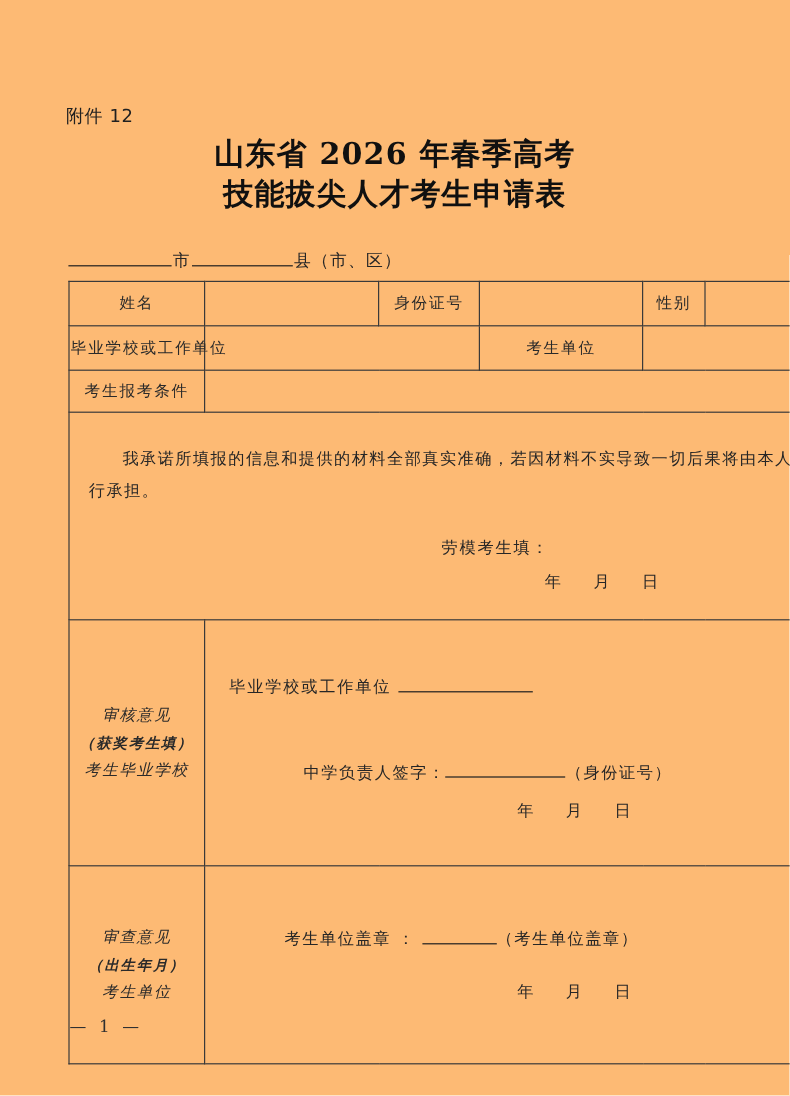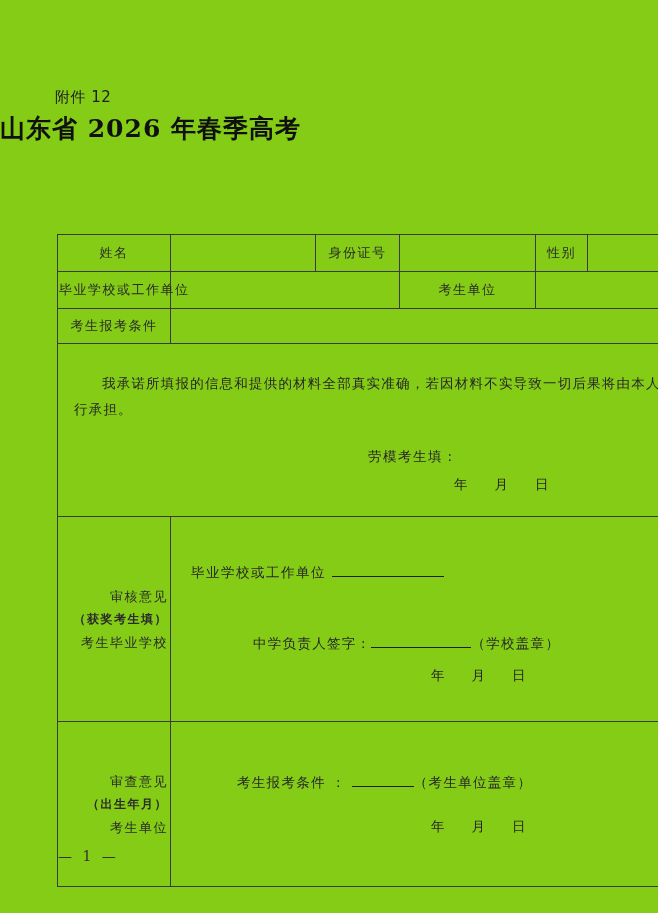--- a/index.html
+++ b/index.html
@@ -12,40 +12,40 @@
     height: 913px;
     position: relative;
     font-family: "DejaVu Serif", "Liberation Serif", serif;
     color: #1c1c1c;
     overflow: hidden;
   }
 
   .page {
     position: absolute;
     inset: 0;
-    background: #84cc16;
+    background: #fdba74;
   }
 
   
   .attachment-label {
     position: absolute;
     left: 55px;
     top: 88px;
     font-family: "DejaVu Sans", "Liberation Sans", sans-serif;
     font-size: 15px;
     letter-spacing: 0.5px;
     color: #202020;
   }
 
   .doc-title {
     position: absolute;
     left: 0;
     right: 0;
     top: 112px;
-    text-align: left;
+    text-align: center;
     font-family: "DejaVu Serif", "Liberation Serif", serif;
     font-weight: bold;
     font-size: 25px;
     line-height: 33px;
     letter-spacing: 1px;
     color: #101010;
   }
   .doc-title .line2 { display: block; }
 
   
@@ -120,26 +120,27 @@
     padding-left: 380px;
     font-size: 13.5px;
     letter-spacing: 1px;
     color: #262626;
   }
   .date-line .gap { display: inline-block; width: 26px; }
 
   
   .side-label {
     width: 113px;
-    text-align: right;
+    text-align: center;
     font-size: 12.5px;
     line-height: 23px;
     letter-spacing: 1.2px;
     color: #262626;
     padding: 0 2px;
+    font-style: italic;
   }
   .side-label .bold-sub { font-weight: bold; font-size: 12px; }
 
   .review-cell {
     padding: 22px 14px 12px 14px;
     vertical-align: top;
     height: 170px;
   }
   .review-row-1 {
     font-size: 13.5px;
@@ -211,22 +212,26 @@
 </style>
 </head>
 <body>
 
 <div class="page">
 
   <div class="attachment-label">附件 12</div>
 
   <div class="doc-title">
     <span class="line1">山东省 2026 年春季高考</span>
+    <span class="line2">技能拔尖人才考生申请表</span>
   </div>
 
+  <div class="region-line">
+    <span class="blank blank-a"></span><span class="unit">市</span><span class="blank blank-b"></span><span class="unit">县（市、区）</span>
+  </div>
 
   <table class="form-table">
     <colgroup>
       <col style="width:113px">
       <col style="width:145px">
       <col style="width:84px">
       <col style="width:136px">
       <col style="width:52px">
       <col style="width:111px">
     </colgroup>
@@ -270,37 +275,37 @@
         <div>审核意见</div>
         <div class="bold-sub">（获奖考生填）</div>
         <div>考生毕业学校</div>
       </td>
       <td class="review-cell" colspan="5">
         <div class="review-row-1">
           <span>毕业学校或工作单位</span>
           <span class="ul ul-long"></span>
         </div>
         <div class="review-row-2">
-          <span>中学负责人签字：</span><span class="ul ul-mid"></span><span>（学校盖章）</span>
+          <span>中学负责人签字：</span><span class="ul ul-mid"></span><span>（身份证号）</span>
         </div>
         <div class="review-date">
           <span>年</span><span class="gap" style="display:inline-block;width:26px"></span><span>月</span><span class="gap" style="display:inline-block;width:26px"></span><span>日</span>
         </div>
       </td>
     </tr>
 
     <tr>
       <td class="side-label">
         <div>审查意见</div>
         <div class="bold-sub">（出生年月）</div>
         <div>考生单位</div>
       </td>
       <td class="audit-cell" colspan="5">
         <div class="audit-row-1">
-          <span>考生报考条件 ：</span>
+          <span>考生单位盖章 ：</span>
           <span class="ul ul-short"></span><span>（考生单位盖章）</span>
         </div>
         <div class="audit-date">
           <span>年</span><span class="gap" style="display:inline-block;width:26px"></span><span>月</span><span class="gap" style="display:inline-block;width:26px"></span><span>日</span>
         </div>
       </td>
     </tr>
   </tbody>
     </table>
 

